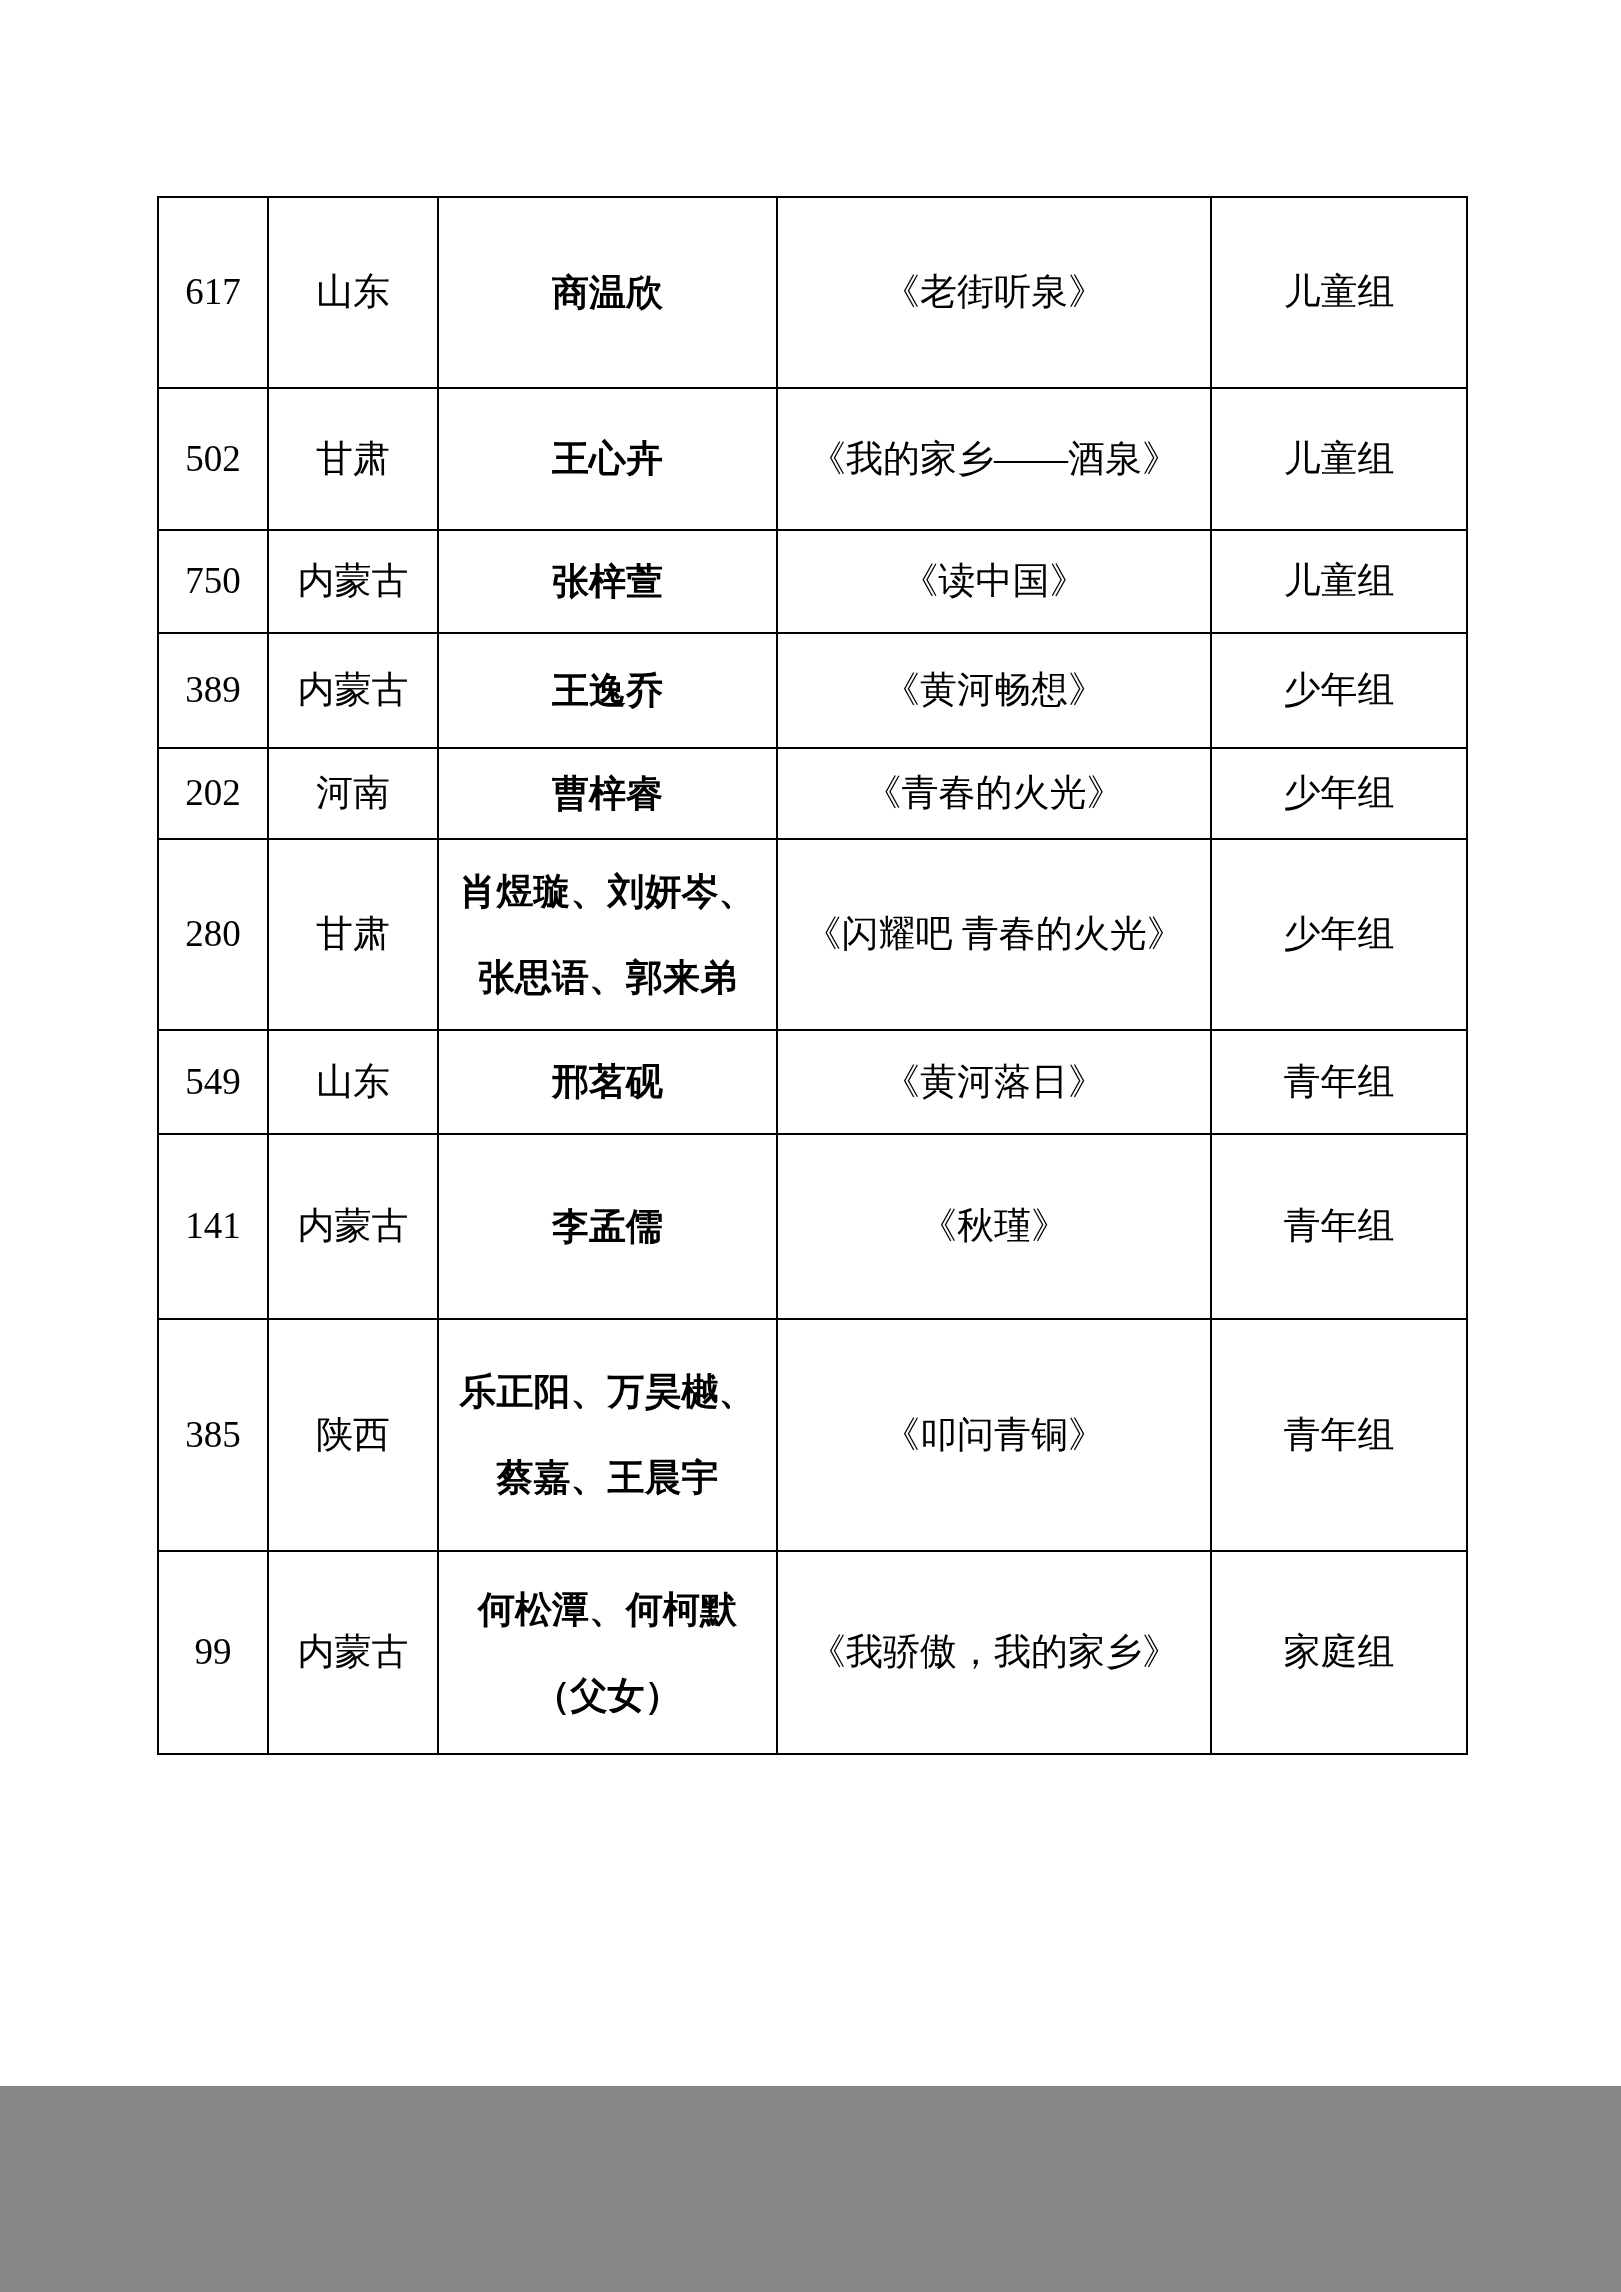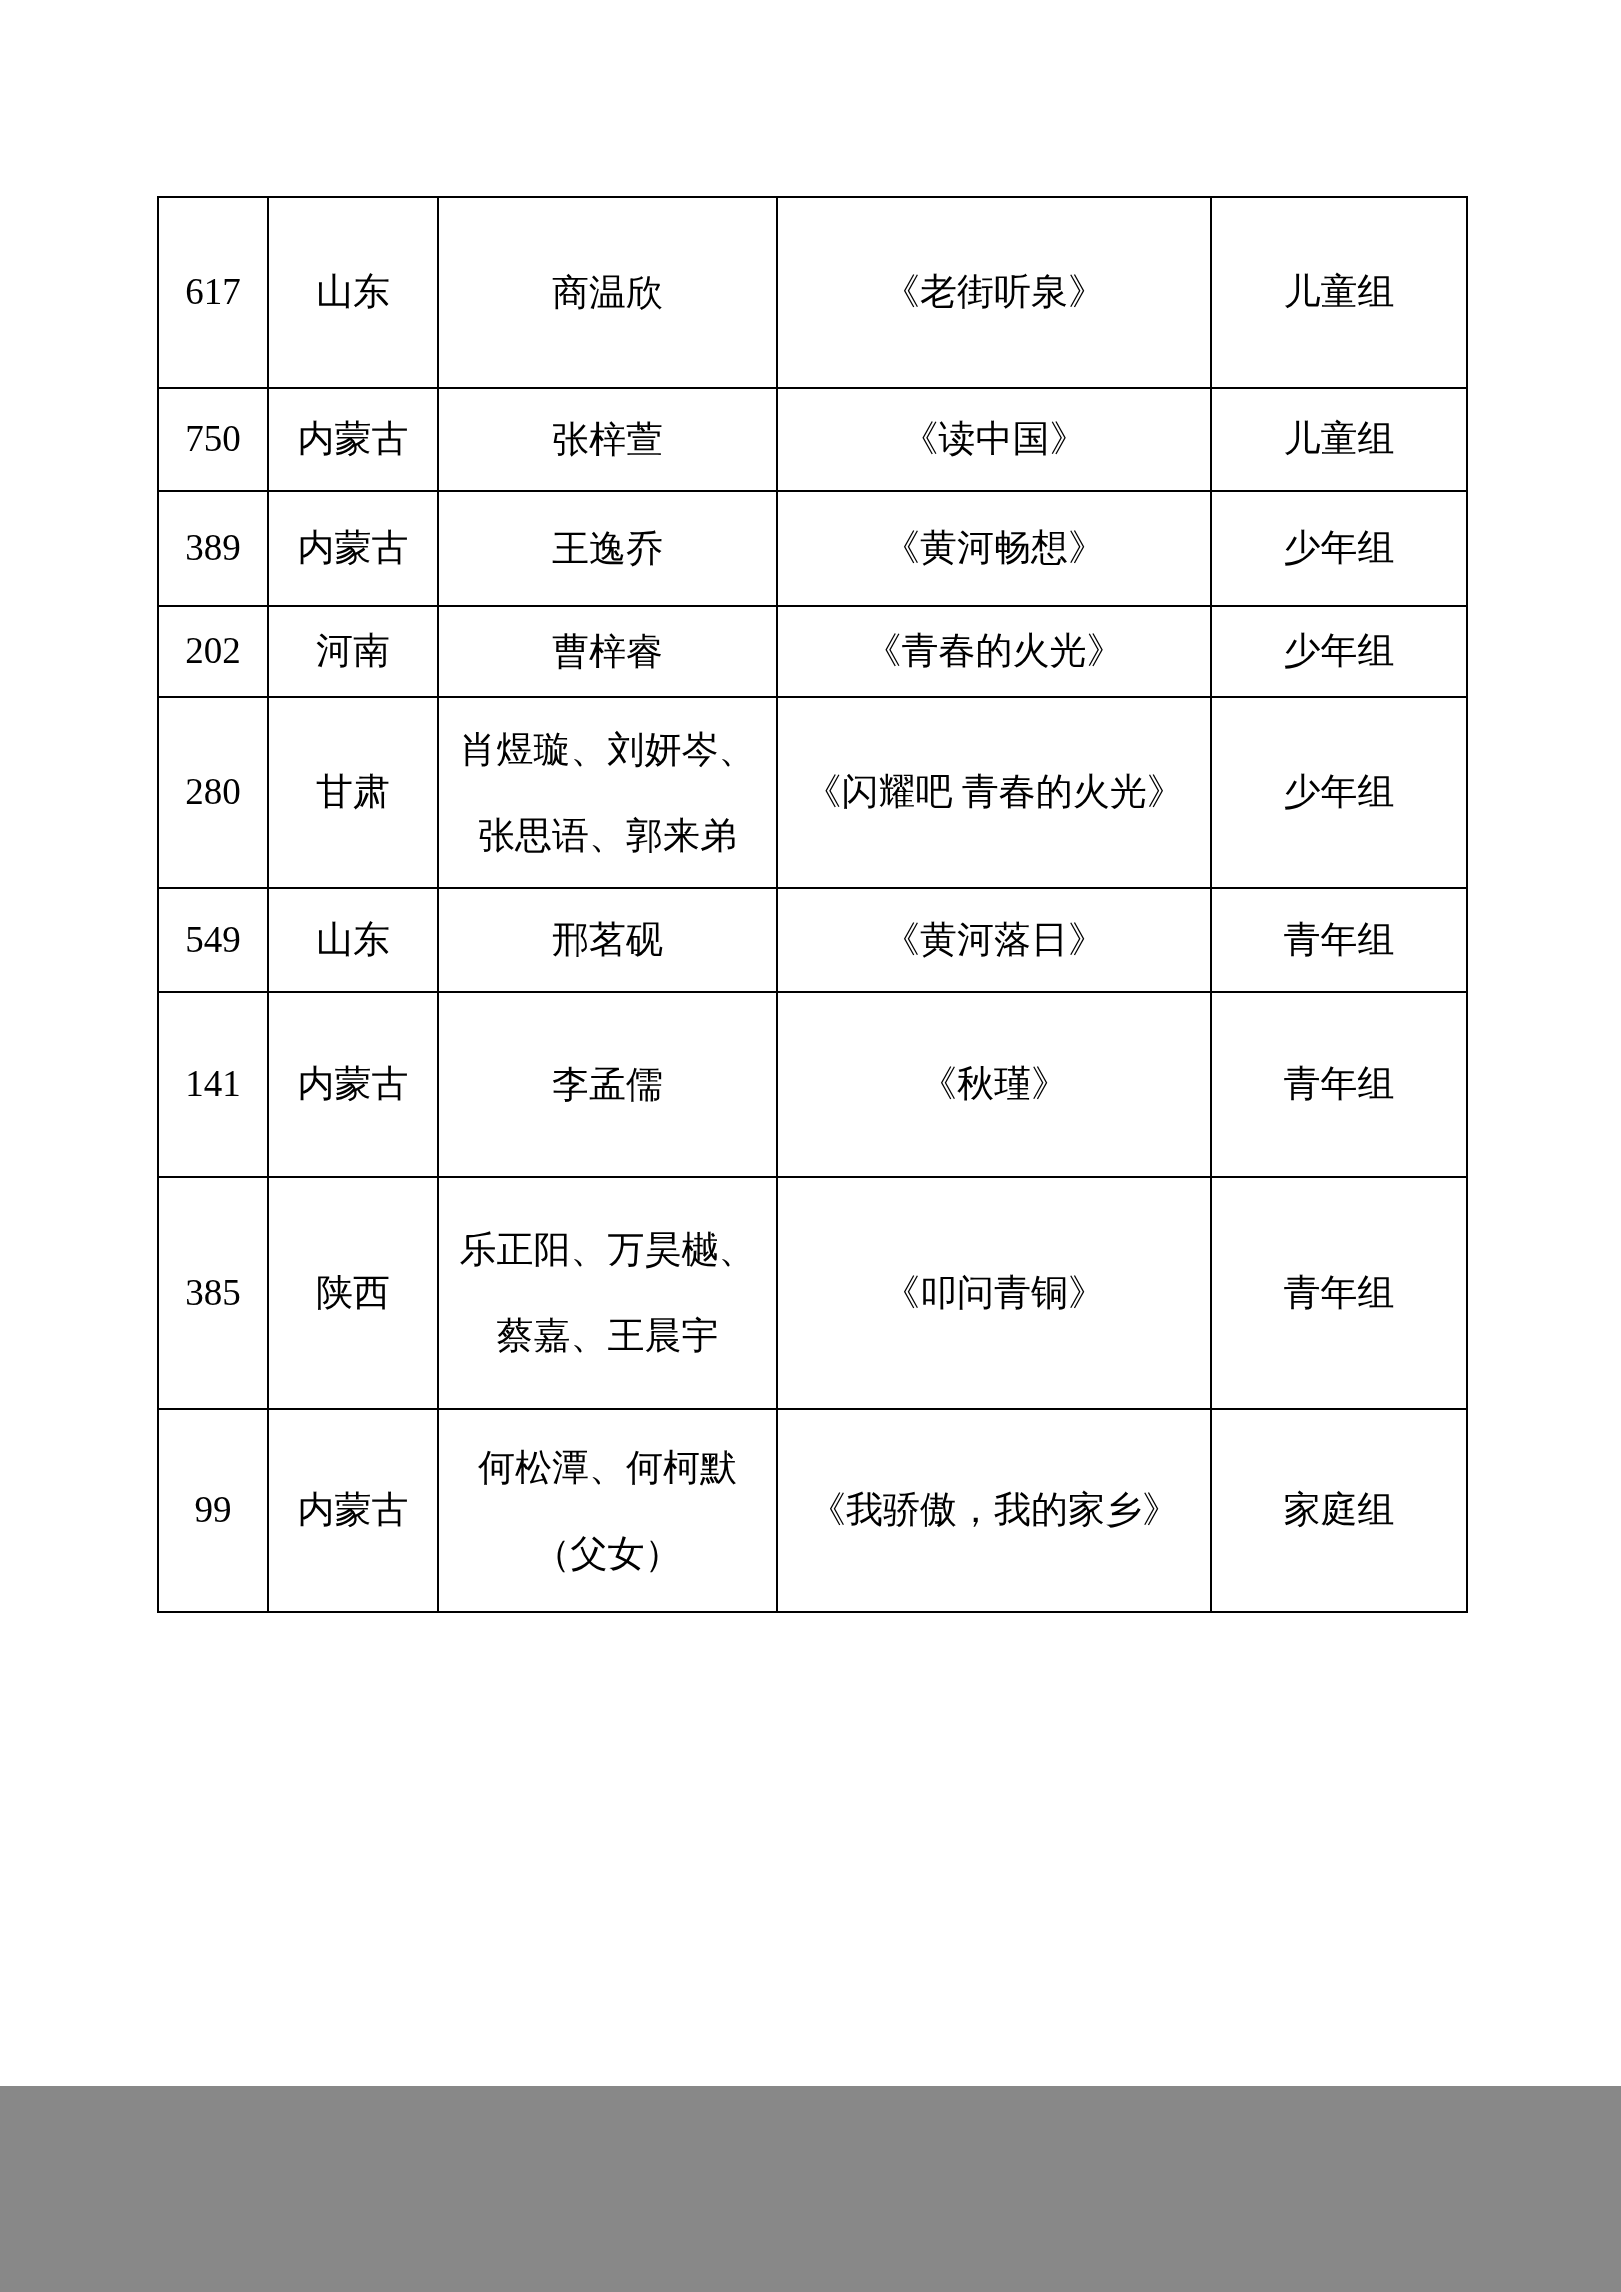--- a/index.html
+++ b/index.html
@@ -34,20 +34,21 @@
     overflow: hidden;
   }
   td.cell-title {
     white-space: nowrap;
     padding: 0 2px;
     border-radius: 23px;
   }
   .name-line {
     line-height: 86px;
     white-space: nowrap;
+    font-weight: bold;
   }
   .page-number {
     position: absolute;
     top: 2152px;
     left: 0;
     width: 100%;
     text-align: center;
     font-size: 29px;
     font-family: "Liberation Sans", "DejaVu Sans", sans-serif;
   }
@@ -71,20 +72,30 @@
         <td>617</td>
         <td>山东</td>
         <td>
           <div class="name-line">商温欣</div>
           <div class="name-line"></div>
         </td>
         <td class="cell-title">《老街听泉》</td>
         <td>儿童组</td>
       </tr>
 
+      <tr style="height:142px">
+        <td>502</td>
+        <td>甘肃</td>
+        <td>
+          <div class="name-line">王心卉</div>
+          <div class="name-line"></div>
+        </td>
+        <td class="cell-title">《我的家乡——酒泉》</td>
+        <td>儿童组</td>
+      </tr>
 
       <tr style="height:103px">
         <td>750</td>
         <td>内蒙古</td>
         <td>
           <div class="name-line">张梓萱</div>
           <div class="name-line"></div>
         </td>
         <td class="cell-title">《读中国》</td>
         <td>儿童组</td>

